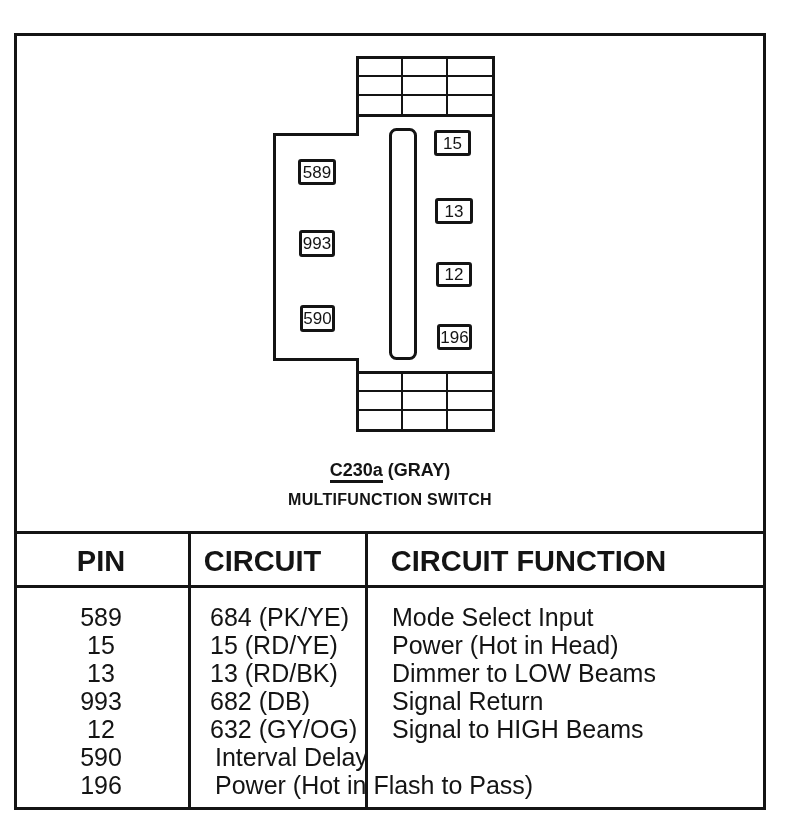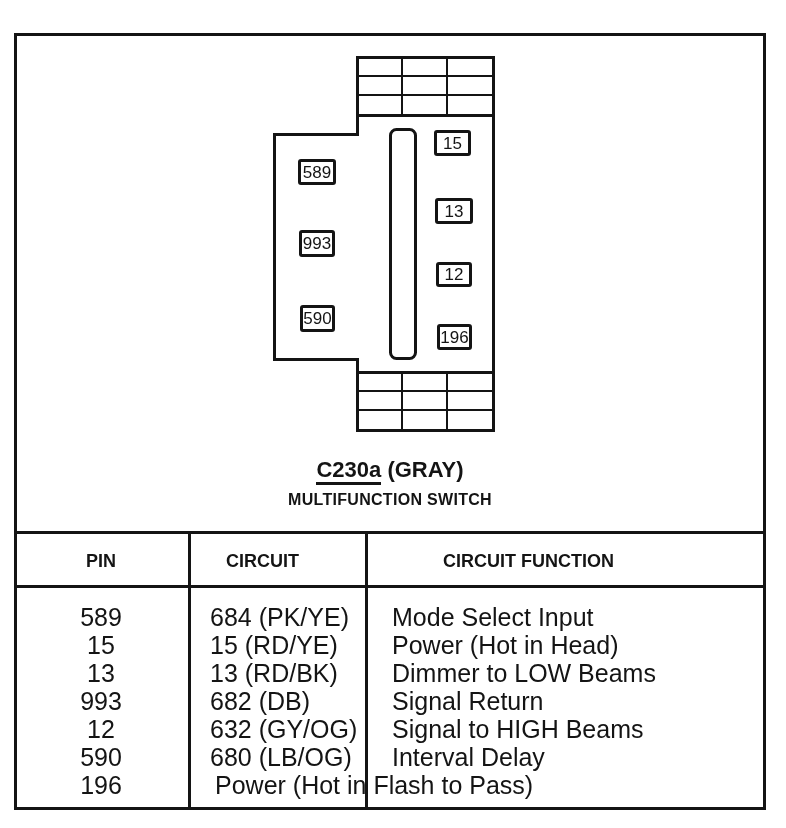--- a/index.html
+++ b/index.html
@@ -20,28 +20,28 @@
   .grid-top{left:356px;top:56px;width:139px;height:61px;}
   .grid-bottom{left:356px;top:371px;width:139px;height:61px;}
   
   .pin-box{
     border:3px solid #141414;border-radius:3px;background:#fff;box-sizing:border-box;
     display:flex;align-items:center;justify-content:center;
     font-size:17px;line-height:1;letter-spacing:0px;
   }
   
   .title-line{left:17px;width:746px;text-align:center;font-weight:bold;white-space:pre;}
-  .title-1{top:456px;font-size:22px;line-height:28px;}
+  .title-1{top:456px;font-size:18px;line-height:28px;}
   .title-2{top:486px;font-size:16px;line-height:28px;letter-spacing:0.3px;}
   .underlined{border-bottom:3px solid #141414;padding-bottom:0px;}
   
   .hline{background:#141414;height:3px;}
   .vline{background:#141414;width:3px;}
   
-  .th{top:547px;height:28px;line-height:28px;font-size:18px;font-weight:bold;text-align:center;}
+  .th{top:547px;height:28px;line-height:28px;font-size:29px;font-weight:bold;text-align:center;}
   
   .tbody{left:14px;top:603px;width:752px;}
   .trow{display:flex;height:28px;line-height:28px;font-size:25px;}
   .td-pin{width:174px;text-align:center;}
   .td-circuit{width:177px;box-sizing:border-box;padding-left:22px;}
   .td-func{width:401px;box-sizing:border-box;padding-left:27px;}
 </style>
 </head>
 <body>
 
@@ -135,21 +135,20 @@
       <div class="td-circuit">682 (DB)</div>
       <div class="td-func">Signal Return</div>
     </div>
     <div class="trow">
       <div class="td-pin">12</div>
       <div class="td-circuit">632 (GY/OG)</div>
       <div class="td-func">Signal to HIGH Beams</div>
     </div>
     <div class="trow">
       <div class="td-pin">590</div>
-      <div class="td-circuit">680 (LB/OG)</div>
       <div class="td-func">Interval Delay</div>
     </div>
     <div class="trow">
       <div class="td-pin">196</div>
       <div class="td-func">Power (Hot in Flash to Pass)</div>
     </div>
   </div>
 
 </div>
 

